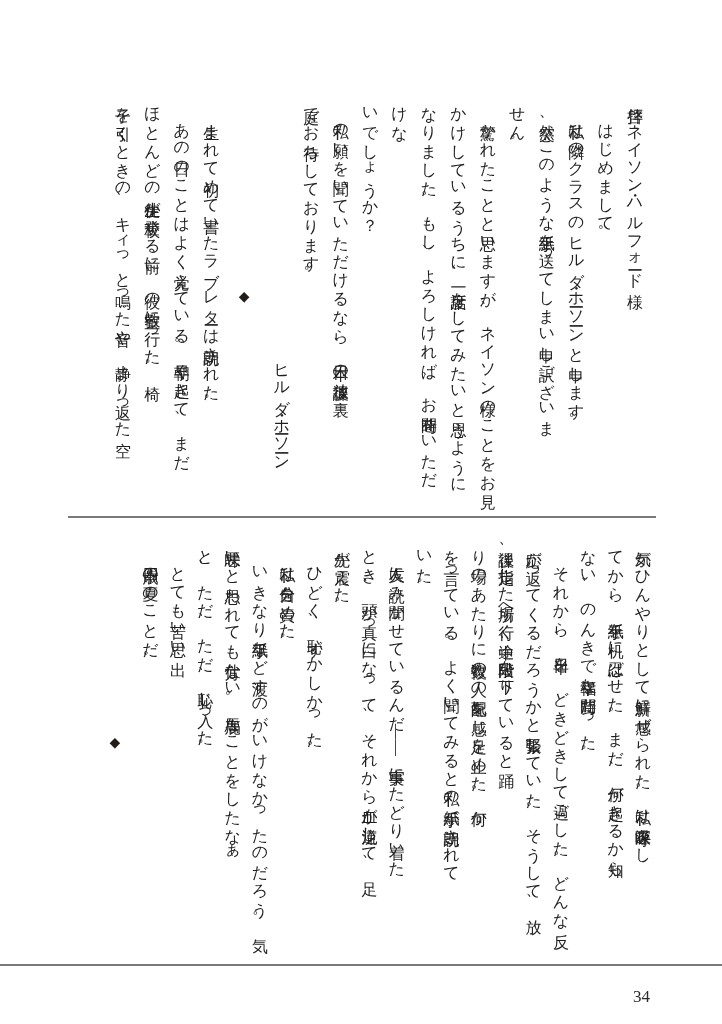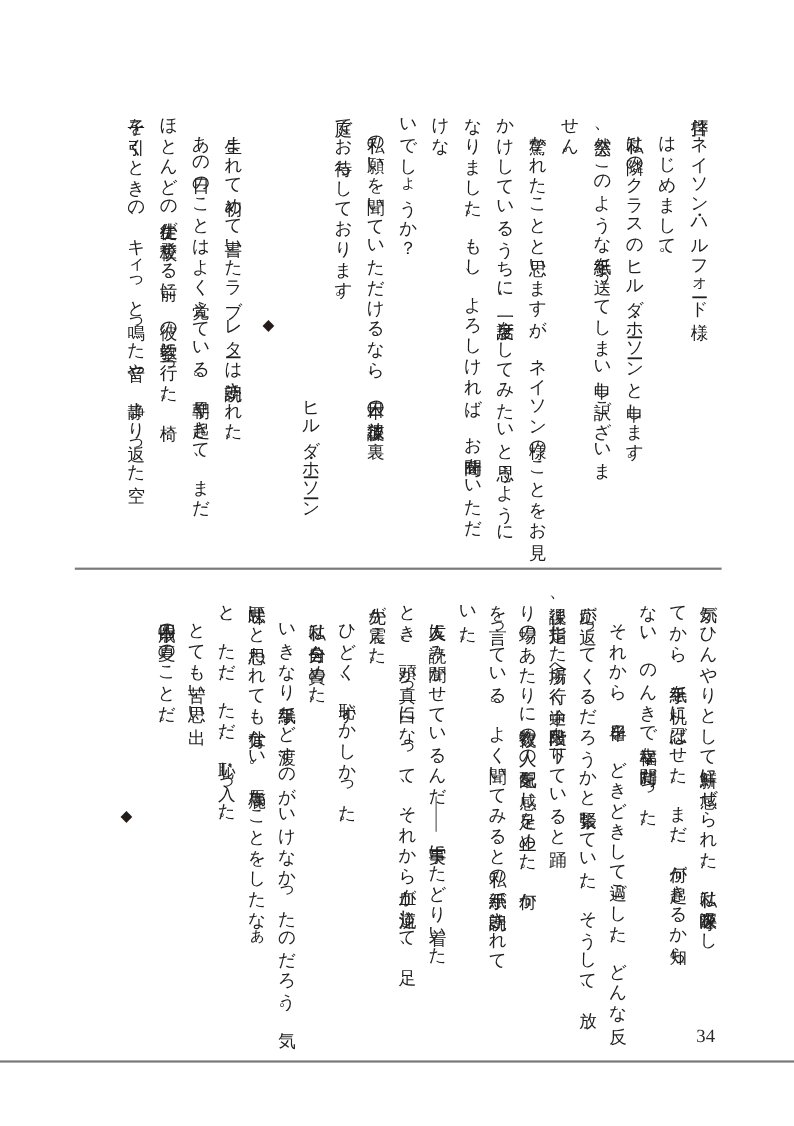--- a/index.html
+++ b/index.html
@@ -71,21 +71,21 @@
     width: 588px;
   }
   .footer-rule {
     left: 0;
     top: 964px;
     width: 722px;
   }
   .page-number {
     position: absolute;
     left: 633px;
-    top: 932px;
+    top: 987px;
     font-size: 17px;
     color: #2a2a2a;
   }
 </style>
 </head>
 <body>
 
 <div class="band letter-band">
   <p class="salutation-p">拝啓　ネイソン・ハルフォード様</p>
   <p>　はじめまして。</p>

